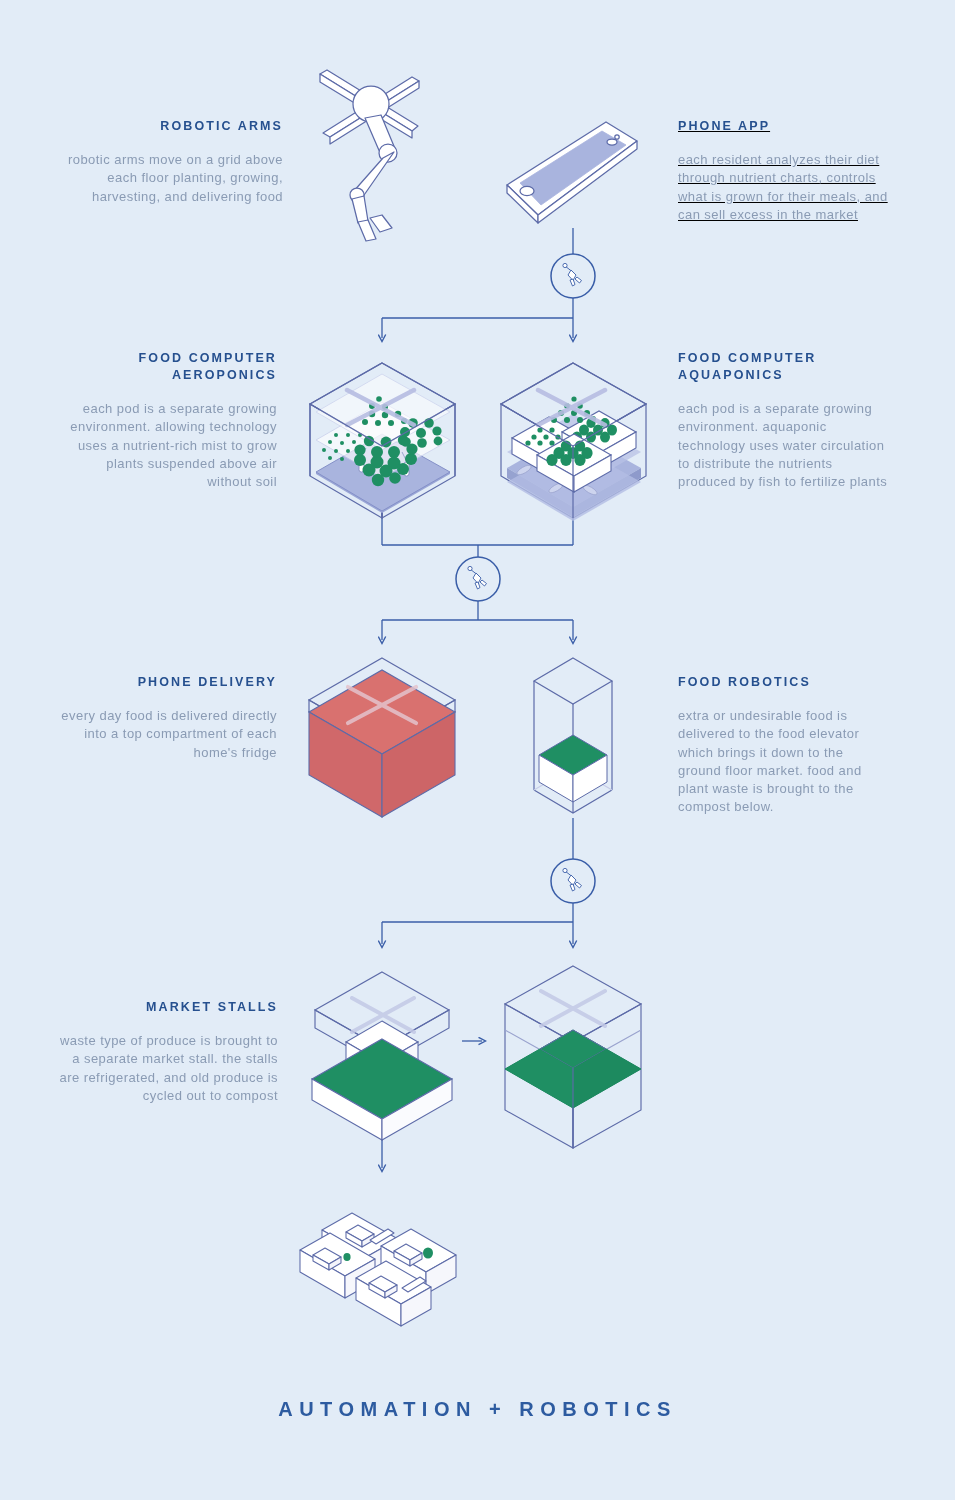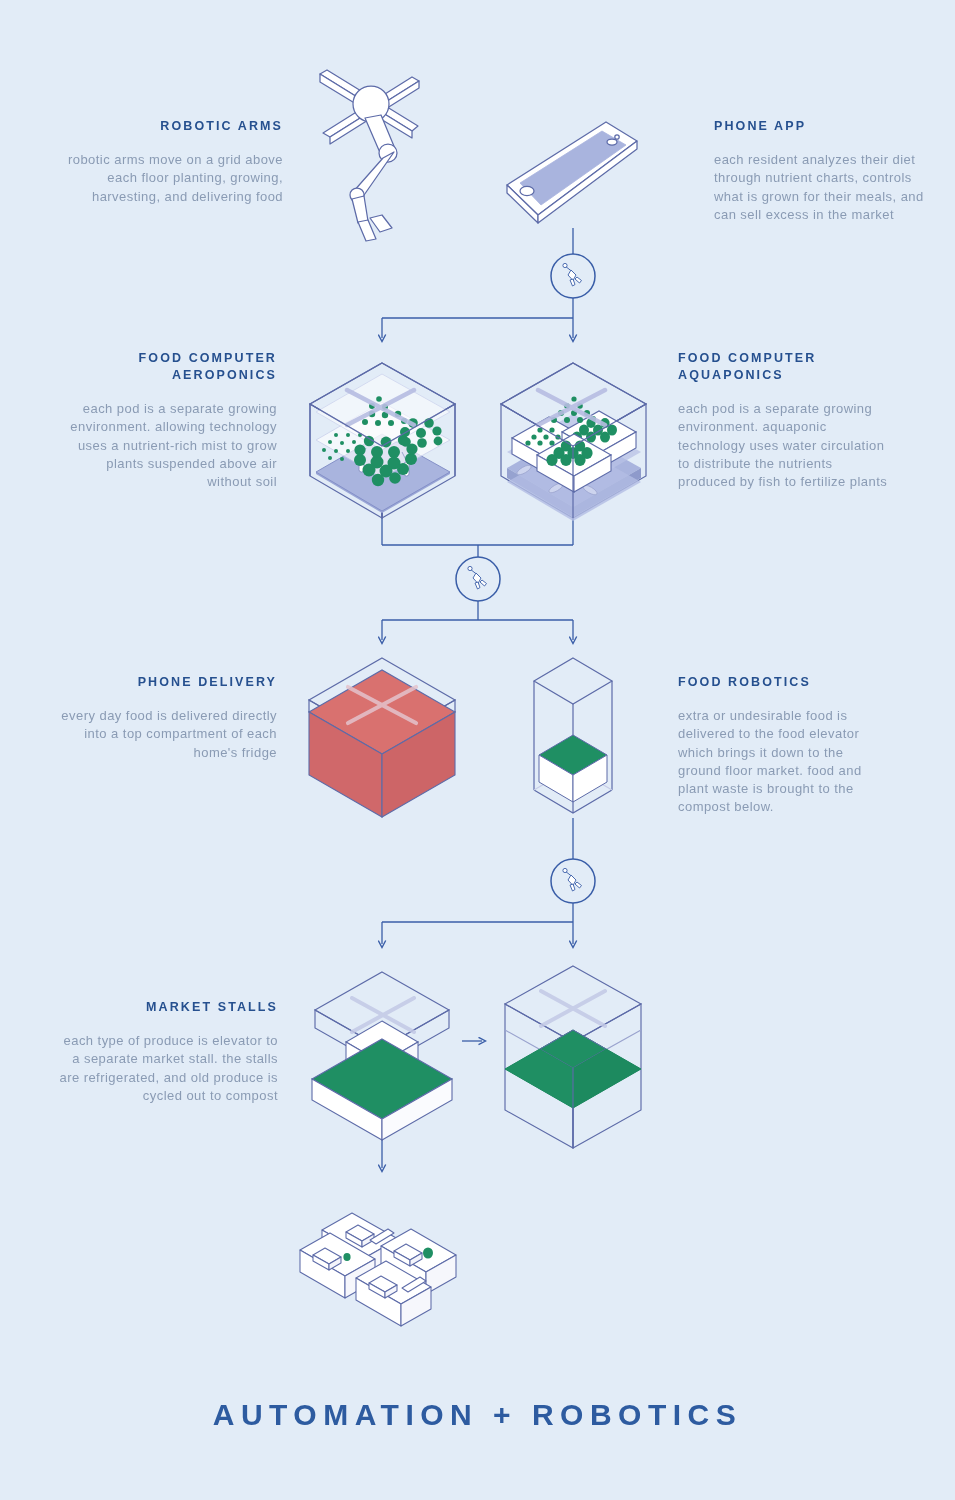--- a/index.html
+++ b/index.html
@@ -34,21 +34,21 @@
     font-weight:400;
   }
   .left{ text-align:right; }
   .right{ text-align:left; }
 
   
   #footer-title{
     position:absolute;
     left:0; top:1398px; width:955px;
     text-align:center;
-    font-size:30px;
+    font-size:20px;
     font-weight:bold;
     letter-spacing:6.5px;
     color:#2d5ba0;
   }
   
   #art{
     position:absolute; left:0; top:0;
     width:955px; height:1500px;
     pointer-events:none;
   }
@@ -473,21 +473,21 @@
         <path d="M402,1288 L420,1277 L426,1281 L408,1292 Z" fill="#fff"></path>
       </g>
     </g>
   </svg>
 
   <div class="block left" style="left:60px; top:118px; width:223px;">
     <h3>ROBOTIC ARMS</h3>
     <p>robotic arms move on a grid above each floor planting, growing, harvesting, and delivering food</p>
   </div>
 
-  <div class="block right" style="left:714px; top:118px; width:210px;">
+  <div class="block right" style="left:678px; top:118px; width:210px;text-decoration:underline;">
     <h3>PHONE APP</h3>
     <p>each resident analyzes their diet through nutrient charts, controls what is grown for their meals, and can sell excess in the market</p>
   </div>
 
   <div class="block left" style="left:60px; top:350px; width:217px;">
     <h3>FOOD COMPUTER
 AEROPONICS</h3>
     <p>each pod is a separate growing environment. allowing technology uses a nutrient-rich mist to grow plants suspended above air without soil</p>
   </div>
 
@@ -502,20 +502,20 @@
     <p>every day food is delivered directly into a top compartment of each home's fridge</p>
   </div>
 
   <div class="block right" style="left:678px; top:674px; width:207px;">
     <h3>FOOD ROBOTICS</h3>
     <p>extra or undesirable food is delivered to the food elevator which brings it down to the ground floor market. food and plant waste is brought to the compost below.</p>
   </div>
 
   <div class="block left" style="left:55px; top:999px; width:223px;">
     <h3>MARKET STALLS</h3>
-    <p>each type of produce is elevator to a separate market stall. the stalls are refrigerated, and old produce is cycled out to compost</p>
+    <p>waste type of produce is brought to a separate market stall. the stalls are refrigerated, and old produce is cycled out to compost</p>
   </div>
 
 
 
   <div id="footer-title">AUTOMATION + ROBOTICS</div>
 
 </div>
 
 </body></html>

